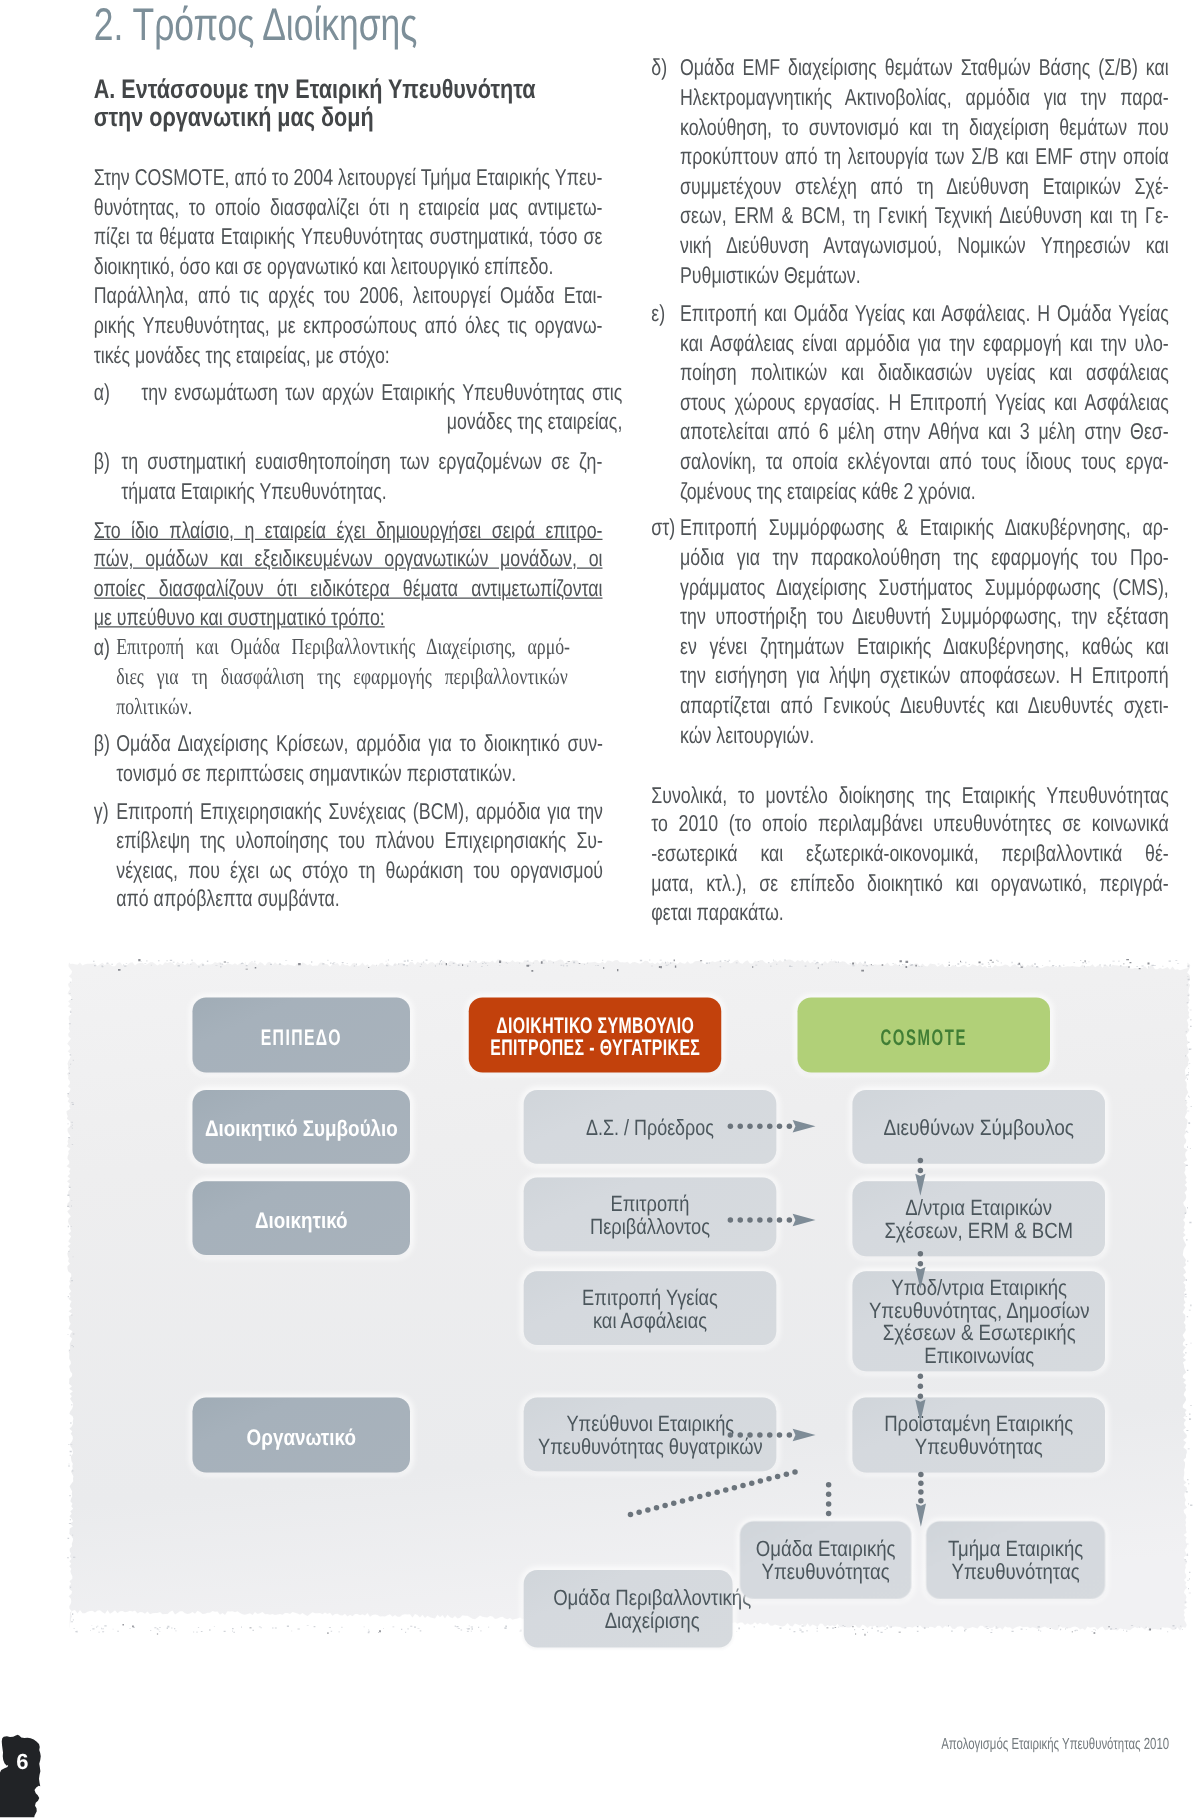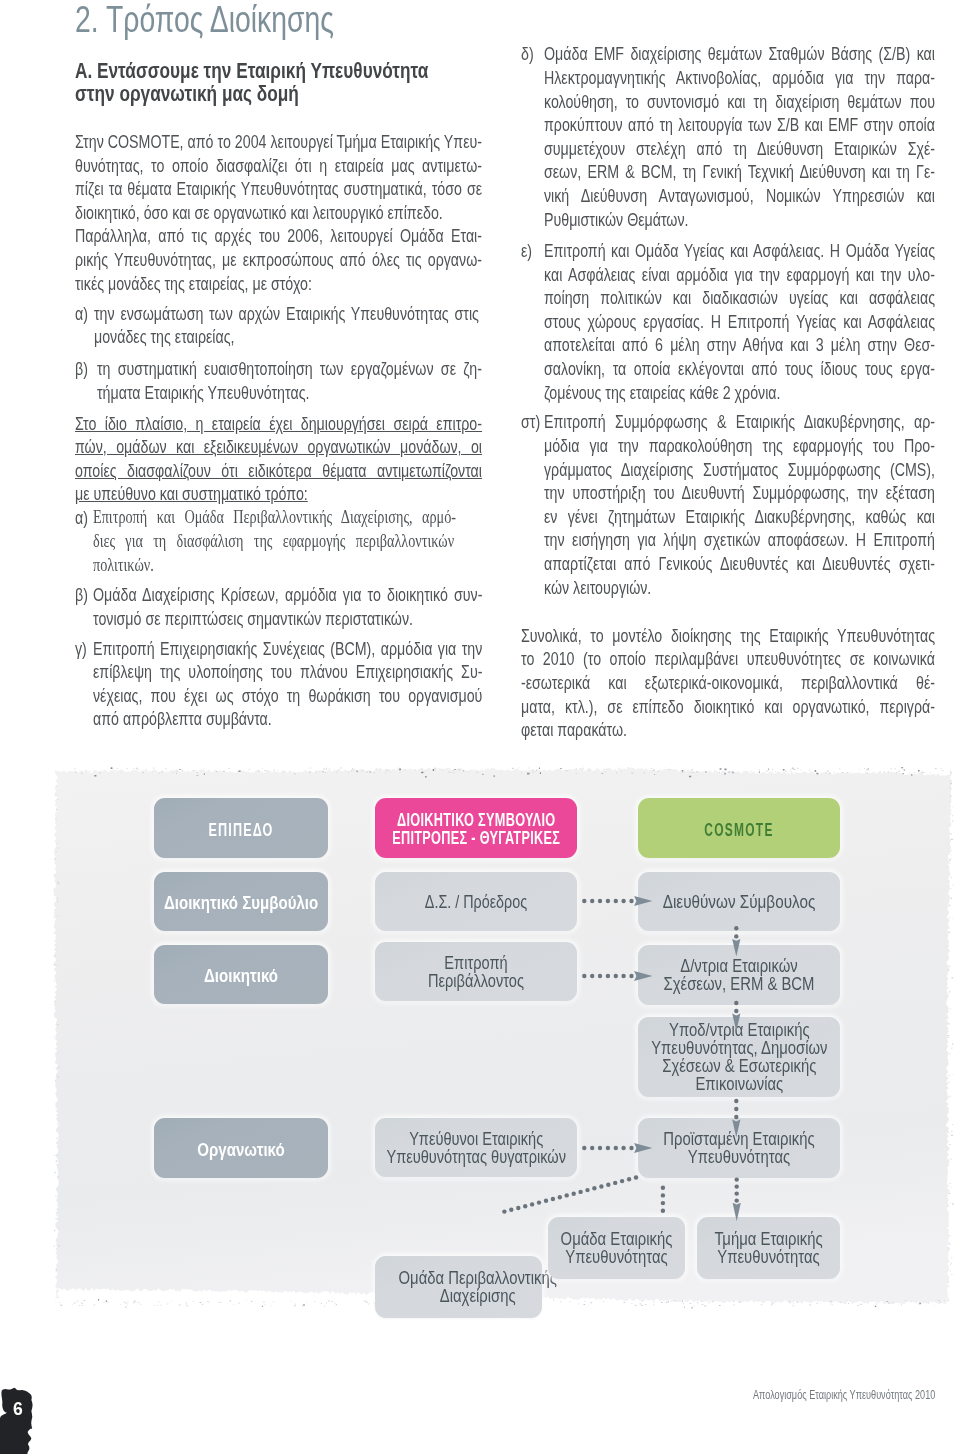--- a/index.html
+++ b/index.html
@@ -38,25 +38,25 @@
   #diagram{position:absolute;left:0;top:0;width:960px;height:1454px;}
   .box{position:absolute;border-radius:11px;display:flex;align-items:center;
        justify-content:center;text-align:center;box-sizing:border-box;
        box-shadow:0 0 5px 2px rgba(255,255,255,.85), 0 1px 2px rgba(120,128,138,.18);}
   .box .bt{display:block;white-space:pre;transform-origin:center center;text-align:center;
            will-change:opacity;position:relative;top:0;}
   .b-gray .bt,.b-gdark .bt,.b-glight .bt{top:1.6px;}
   .b-gray  {background:linear-gradient(155deg,#a0acb6 0%,#a6b1bb 28%,#a8b2bb 100%);color:#ffffff;}
   .b-gray .bt{font-weight:700;font-size:18px;line-height:18px;}
   .b-head-gray .bt{letter-spacing:1.6px;}
-  .b-gdark {background:#ec4899;color:#ffffff;}
+  .b-gdark {background:#c2410c;color:#ffffff;}
   .b-gdark .bt{font-weight:700;font-size:18px;line-height:17.5px;letter-spacing:0.45px;}
   .b-glight{background:#b1d078;color:#417e35;}
   .b-glight .bt{font-weight:700;font-size:18px;line-height:18px;letter-spacing:1.9px;}
-  .b-node  {background:linear-gradient(155deg,#d0d5da 0%,#d5d9de 30%,#d6dade 100%);color:#4b565c;}
+  .b-node  {background:linear-gradient(155deg,#d0d5da 0%,#d5d9de 30%,#d6dade 100%);color:#4b565c;margin-left:44px;}
   .b-node .bt{font-weight:400;font-size:17.6px;line-height:18px;}
 
   
   #pagetab{position:absolute;left:0;top:1386px;width:44px;height:68px;}
   #pagenum{will-change:opacity;position:absolute;left:0px;top:1400px;width:36px;text-align:center;
        color:#ffffff;font-weight:700;font-size:17.6px;line-height:18px;z-index:5;}
   #footer{will-change:opacity;position:absolute;left:752.5px;top:1388px;width:258px;
        font-size:12.8px;line-height:14px;color:#737a7e;white-space:pre;
        transform:scaleX(.713);transform-origin:left top;}
 </style>
@@ -91,21 +91,21 @@
         <div class="ln" style="transform: scaleX(0.773); width: 526.52px; word-spacing: 1.335px;">πίζει τα θέματα Εταιρικής Υπευθυνότητας συστηματικά, τόσο σε</div>
         <div class="ln" style="transform: scaleX(0.773); width: 526.52px;">διοικητικό, όσο και σε οργανωτικό και λειτουργικό επίπεδο.</div>
       </div>
       <div class="blk">
         <div class="ln" style="transform: scaleX(0.773); width: 526.52px; word-spacing: 4.405px;">Παράλληλα, από τις αρχές του 2006, λειτουργεί Ομάδα Εται-</div>
         <div class="ln" style="transform: scaleX(0.773); width: 526.52px; word-spacing: 2.829px;">ρικής Υπευθυνότητας, με εκπροσώπους από όλες τις οργανω-</div>
         <div class="ln" style="transform: scaleX(0.773); width: 526.52px;">τικές μονάδες της εταιρείας, με στόχο:</div>
       </div>
       <div class="blk li-row" style="margin-top: 6.6px;">
         <span class="li-mark" style="transform: scaleX(0.773);">α)</span>
-        <div class="li-body" style="margin-left: 19px;">
+        <div class="li-body" style="margin-left: 38px; text-align: right;">
           <div class="ln" style="transform: scaleX(0.773); width: 497.93px; word-spacing: 2.374px;">την ενσωμάτωση των αρχών Εταιρικής Υπευθυνότητας στις</div>
           <div class="ln" style="transform: scaleX(0.773); width: 497.93px;">μονάδες της εταιρείας,</div>
         </div>
       </div>
       <div class="blk li-row" style="margin-top: 8px;">
         <span class="li-mark" style="transform: scaleX(0.773);">β)</span>
         <div class="li-body" style="margin-left: 22.1px;">
           <div class="ln" style="transform: scaleX(0.773); width: 497.93px; word-spacing: 4.309px;">τη συστηματική ευαισθητοποίηση των εργαζομένων σε ζη-</div>
           <div class="ln" style="transform: scaleX(0.773); width: 497.93px;">τήματα Εταιρικής Υπευθυνότητας.</div>
         </div>
@@ -293,20 +293,24 @@
       <div class="box b-gray" style="left: 154px; top: 1118px; width: 174px; height: 60px;">
         <span class="bt" style="transform: scaleX(0.838); width: 207.637px;">Οργανωτικό</span>
       </div>
       <div class="box b-node" style="left: 375px; top: 872px; width: 202px; height: 59px;">
         <span class="bt" style="transform: scaleX(0.815); width: 247.853px;">Δ.Σ. / Πρόεδρος</span>
       </div>
       <div class="box b-node" style="left: 375px; top: 942px; width: 202px; height: 59px;">
         <span class="bt" style="transform: scaleX(0.83); width: 243.373px;">Επιτροπή
 Περιβάλλοντος</span>
       </div>
+      <div class="box b-node" style="left: 375px; top: 1017px; width: 202px; height: 59px;">
+        <span class="bt" style="transform: scaleX(0.83); width: 243.373px;">Επιτροπή Υγείας
+και Ασφάλειας</span>
+      </div>
       <div class="box b-node" style="left: 375px; top: 1118px; width: 202px; height: 59px;">
         <span class="bt" style="transform: scaleX(0.83); width: 243.373px;">Υπεύθυνοι Εταιρικής
 Υπευθυνότητας θυγατρικών</span>
       </div>
       <div class="box b-node" style="left: 638px; top: 872px; width: 202px; height: 59px;">
         <span class="bt" style="transform: scaleX(0.868); width: 232.719px;">Διευθύνων Σύμβουλος</span>
       </div>
       <div class="box b-node" style="left: 638px; top: 945px; width: 202px; height: 60px;">
         <span class="bt" style="transform: scaleX(0.845); width: 239.053px;">Δ/ντρια Εταιρικών
 Σχέσεων, ERM &amp; BCM</span>

